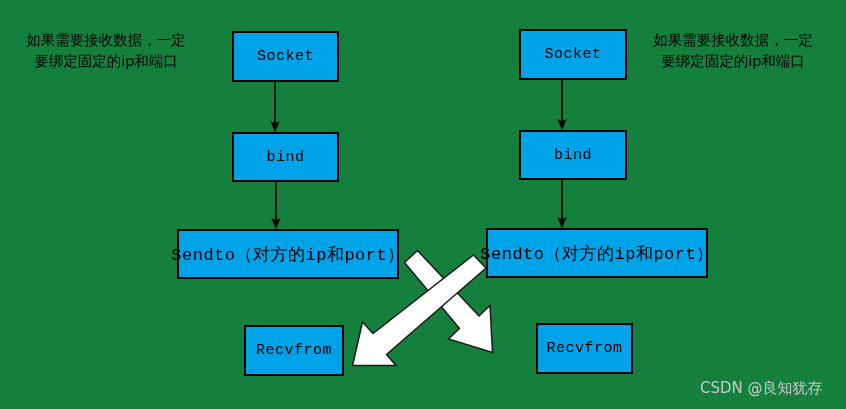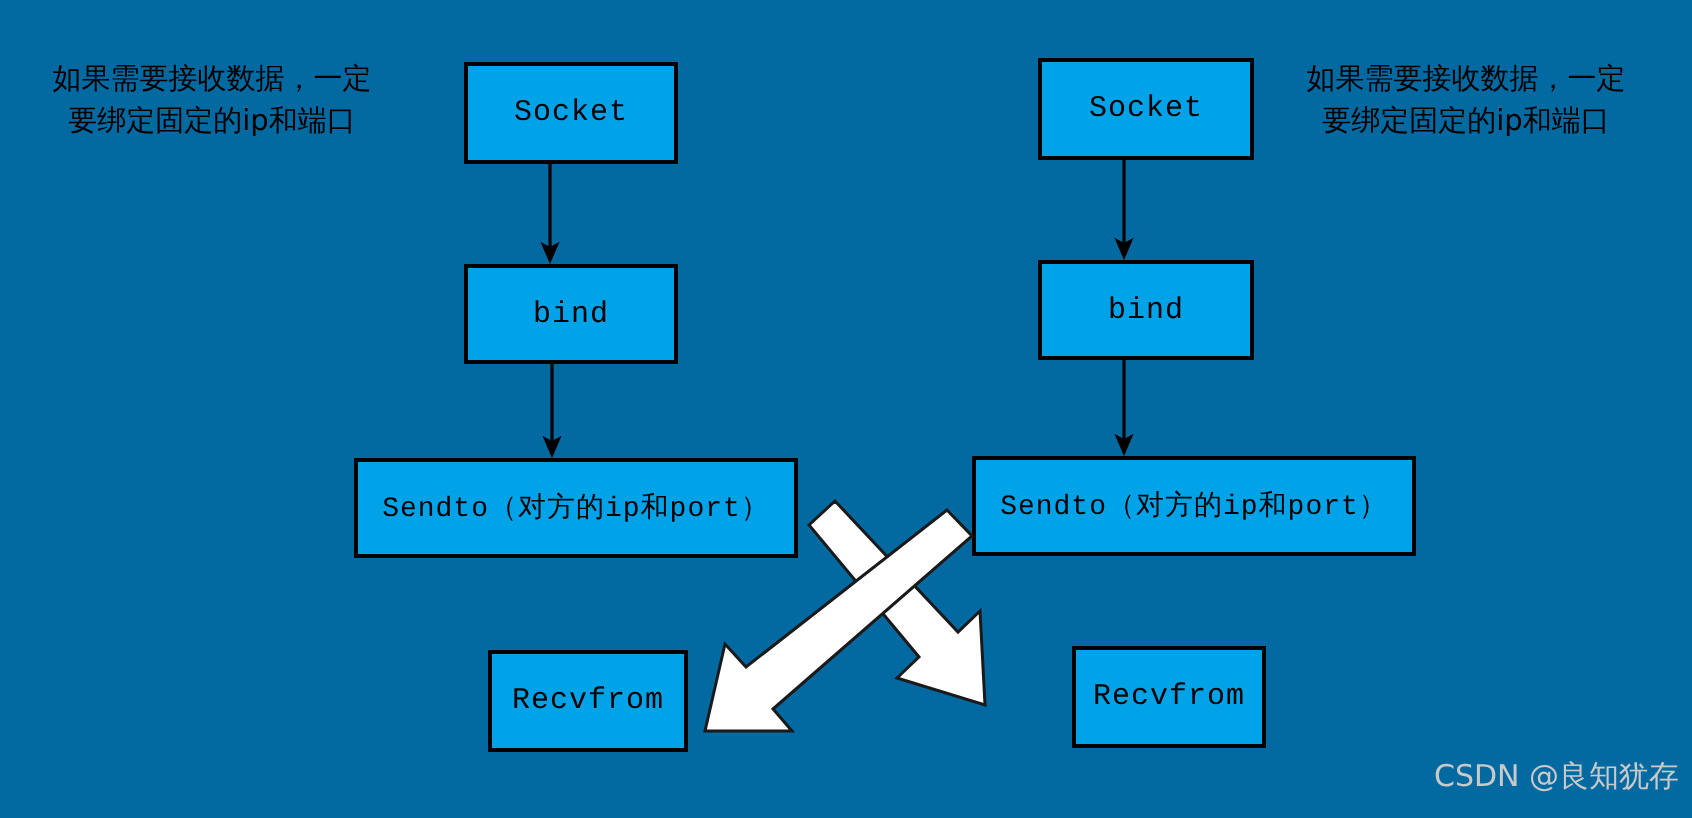--- a/index.html
+++ b/index.html
@@ -7,40 +7,40 @@
     padding: 0;
     background: #ffffff;
   }
   body {
     font-family: "Liberation Sans", sans-serif;
   }
   #canvas {
     position: relative;
     width: 846px;
     height: 409px;
-    background: #0369a1;
+    background: #15803d;
     overflow: hidden;
   }
   .node {
     position: absolute;
     background: #00a2e8;
     border: 2px solid #000000;
     box-sizing: border-box;
     display: flex;
     align-items: center;
     justify-content: center;
     color: #000000;
     font-family: "Liberation Mono", "DejaVu Sans Mono", monospace;
     font-size: 15px;
     letter-spacing: 0.5px;
     white-space: nowrap;
     margin-left: 11px;
   }
   .node.wide {
-    font-size: 14px;
+    font-size: 17px;
   }
   .note {
     position: absolute;
     color: #000000;
     font-family: "DejaVu Sans", sans-serif;
     font-size: 14.5px;
     line-height: 1.45;
     text-align: center;
     white-space: pre-line;
   }
@@ -126,15 +126,15 @@
                L 486.0 268.0
                L 386.5 354.5
                L 396.0 365.5
                L 352.5 365.5
                L 362.5 322.0
                L 373.0 333.5
                Z" fill="#ffffff" stroke="#1a1a1a" stroke-width="1.5" stroke-linejoin="miter"></path>
     </g>
   </svg>
 
-  <div class="watermark" style="left:717px; top:379px;">CSDN @良知犹存</div>
+  <div class="watermark" style="left:700px; top:379px;">CSDN @良知犹存</div>
 
 </div>
 
 </body></html>

